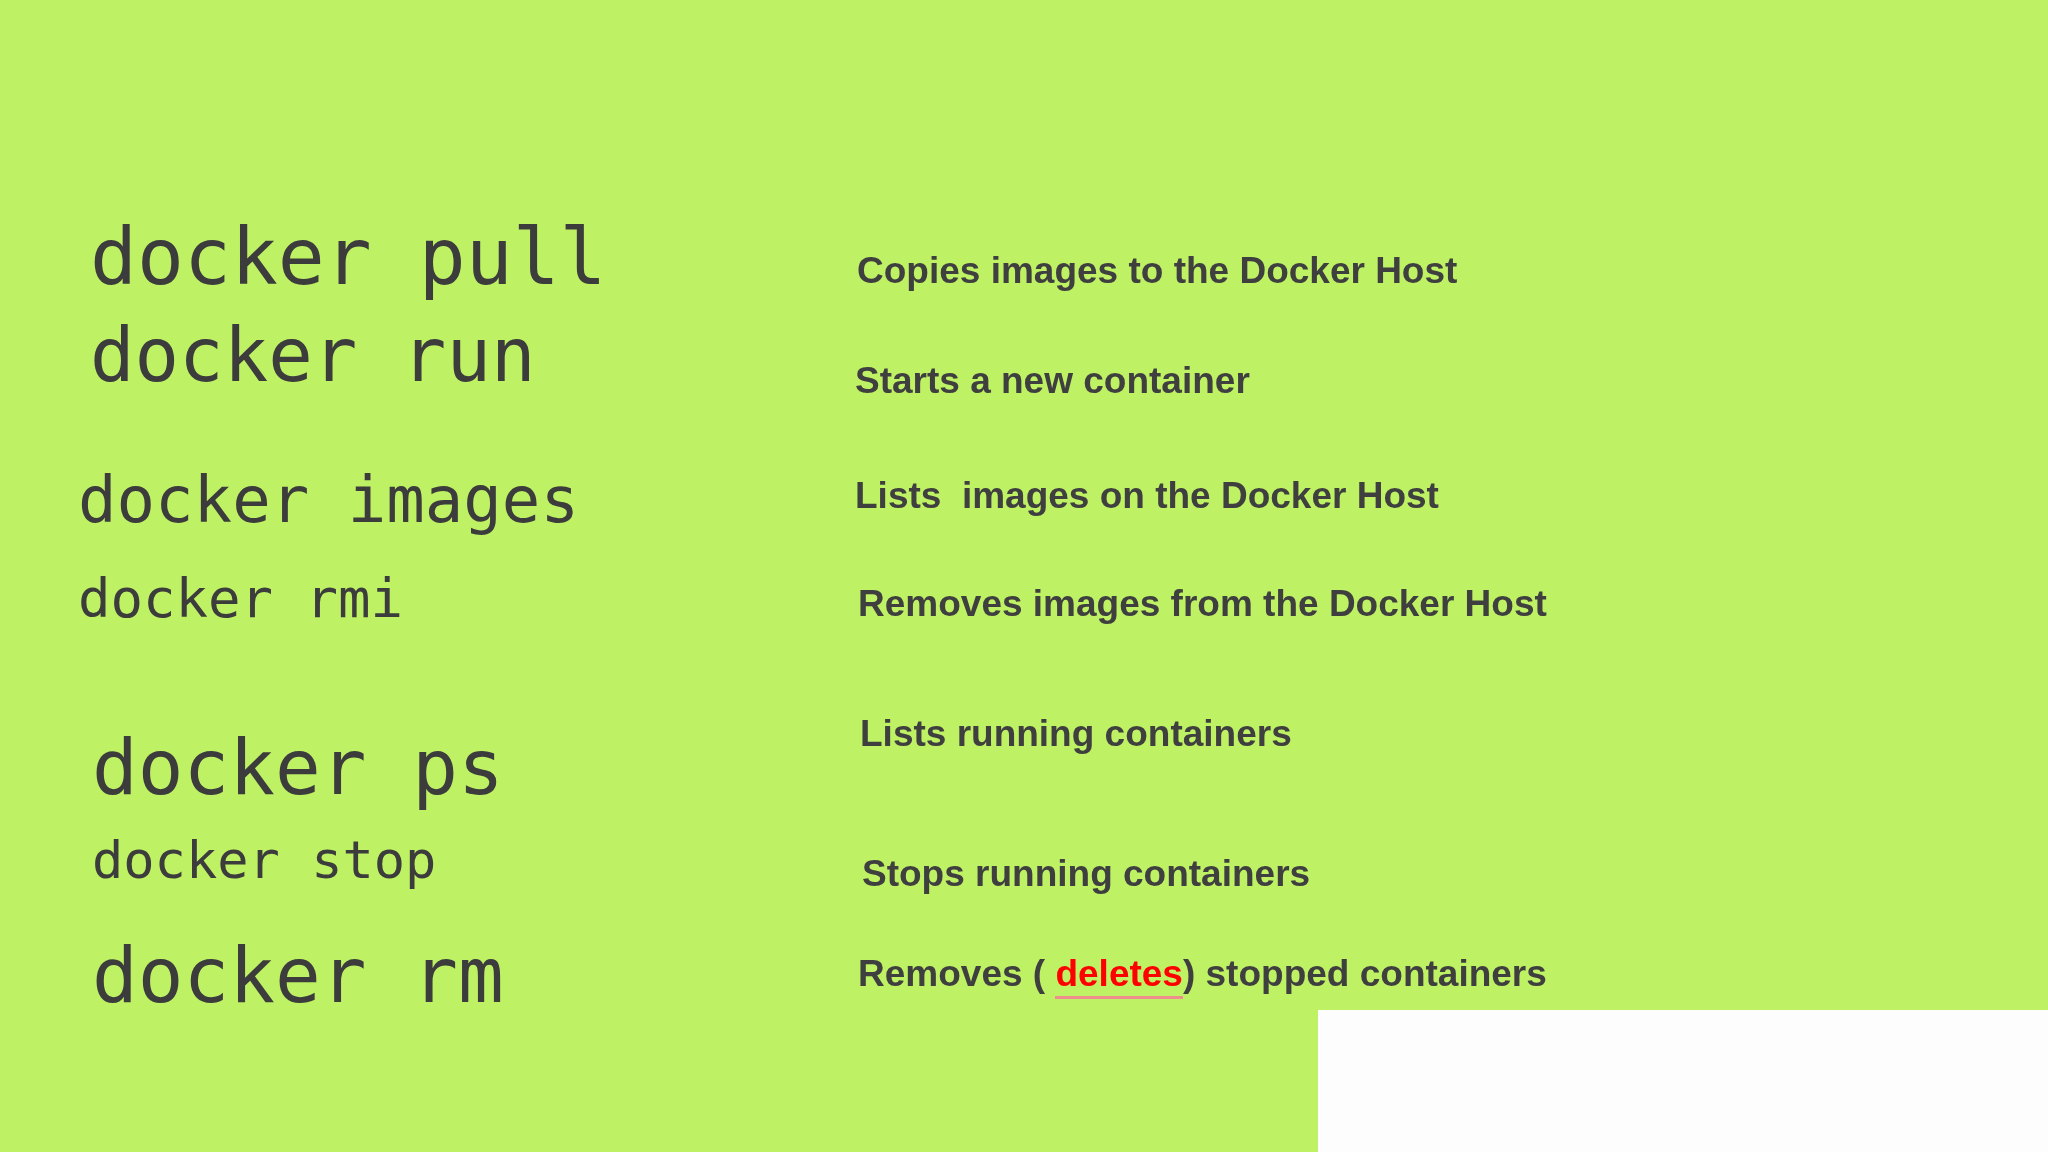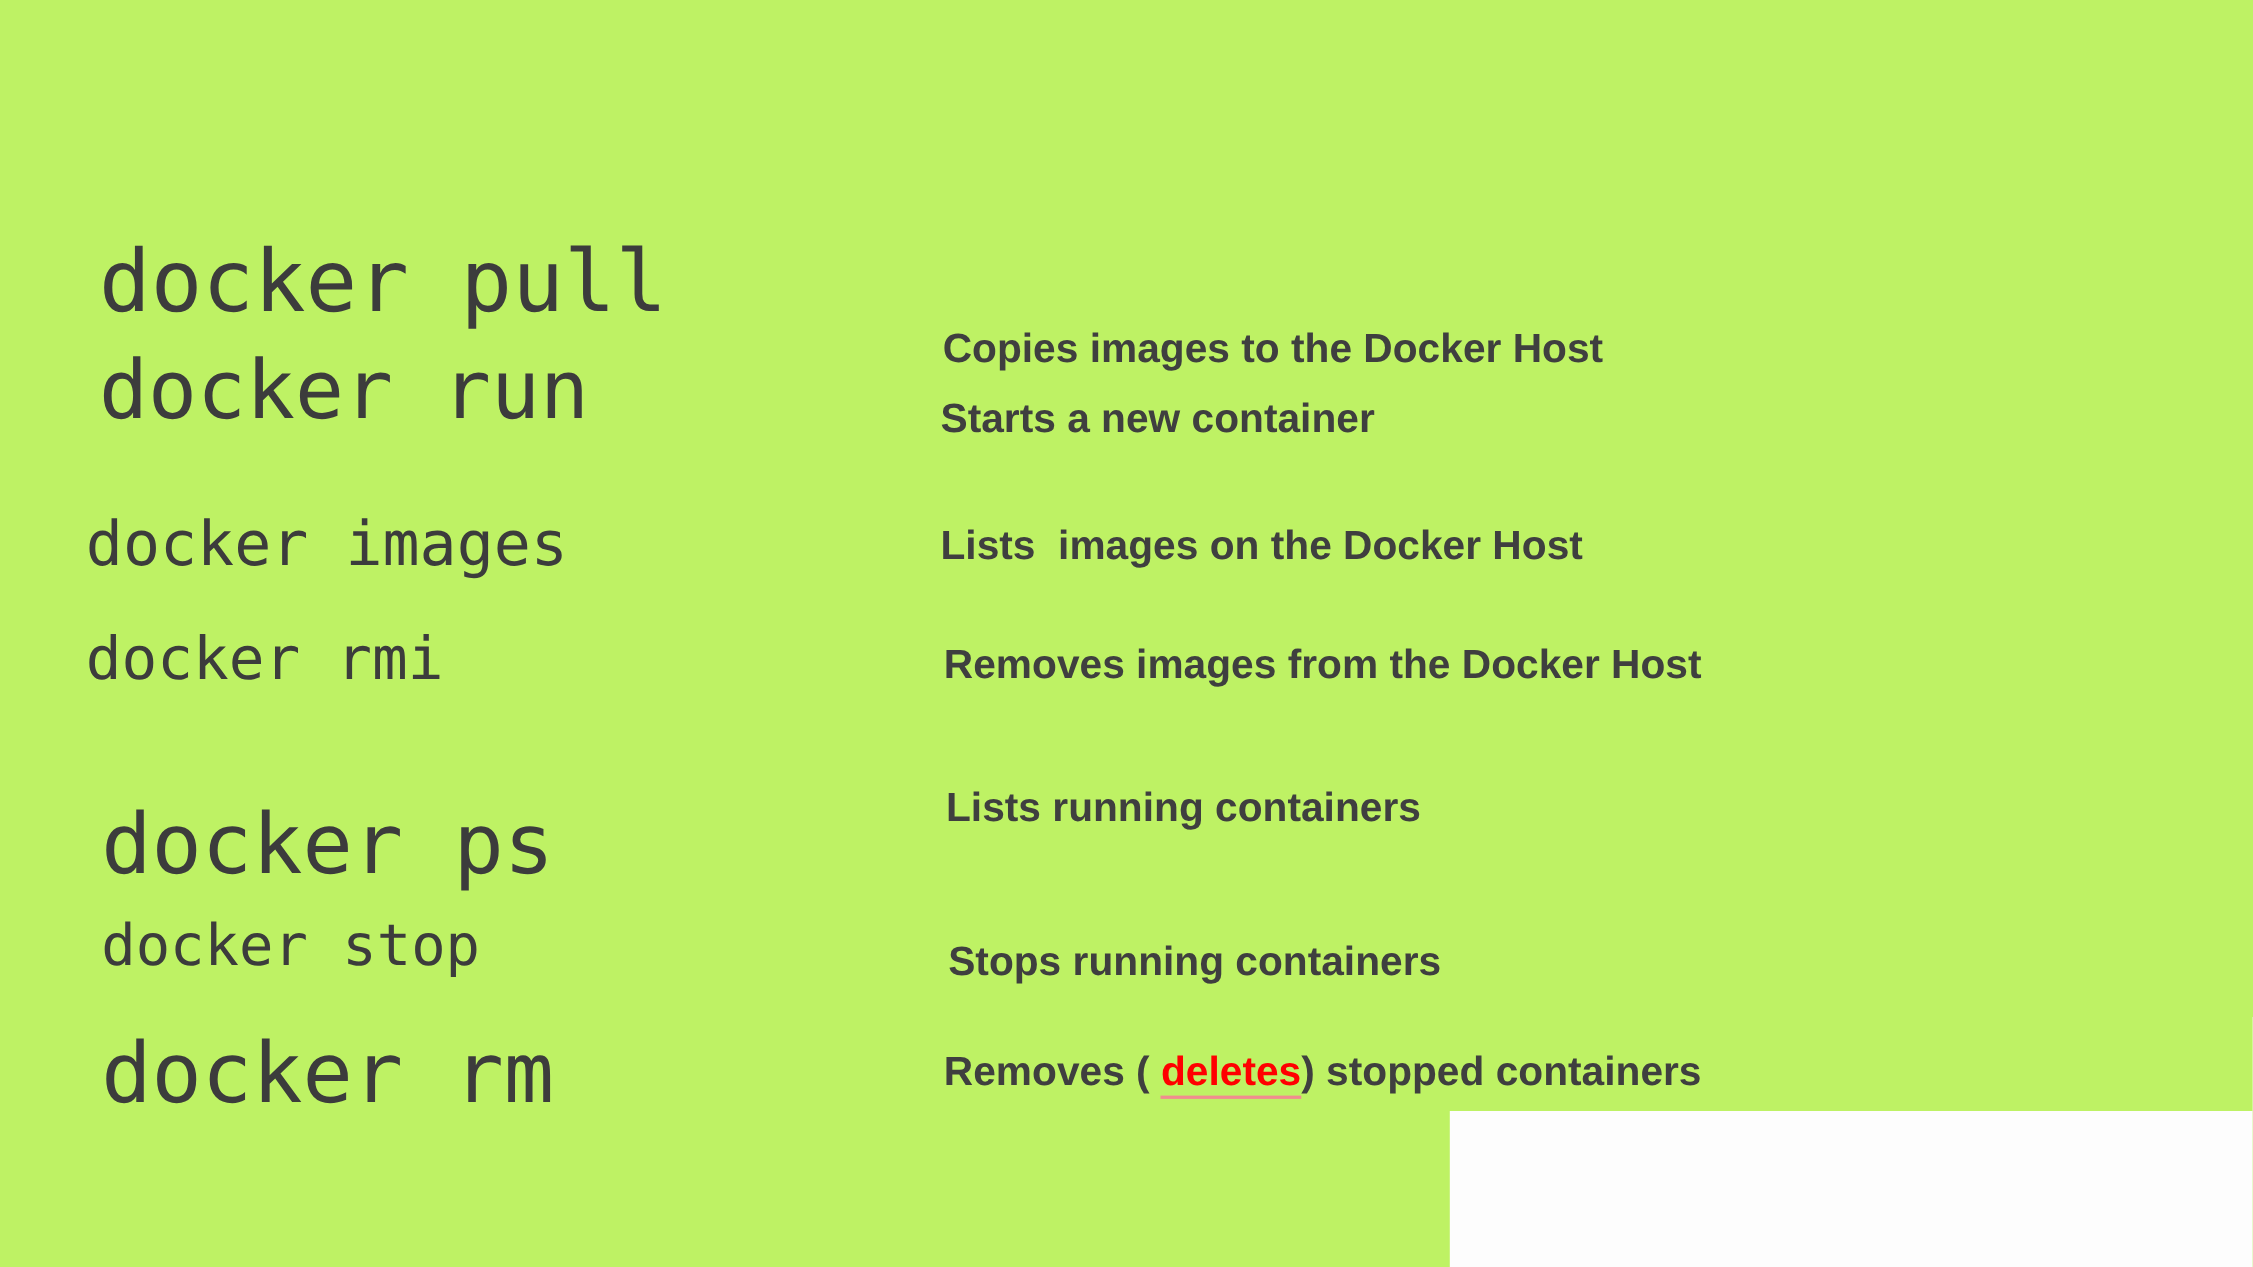--- a/index.html
+++ b/index.html
@@ -47,25 +47,25 @@
     color: #ff0000;
     font-weight: bold;
     border-bottom: 3px solid #f08e8e;
     padding-bottom: 2px;
     text-align: right;
   }
 
   
   .cmd-pull   { left: 90px;  top: 218px;  font-size: 78px; }
   .cmd-run    { left: 90px;  top: 318px;  font-size: 74px; }
-  .desc-pull  { left: 857px; top: 252px;  font-size: 37px; margin-top: 46px; }
+  .desc-pull  { left: 857px; top: 252px;  font-size: 37px; }
   .desc-run   { left: 855px; top: 362px;  font-size: 37px; }
 
   
-  .cmd-images { left: 78px;  top: 468px;  font-size: 56px; }
+  .cmd-images { left: 78px;  top: 468px;  font-size: 64px; }
   .cmd-rmi    { left: 78px;  top: 572px;  font-size: 54px; }
   .desc-images{ left: 855px; top: 477px;  font-size: 37px; }
   .desc-rmi   { left: 858px; top: 585px;  font-size: 37px; }
 
   
   .cmd-ps     { left: 92px;  top: 730px;  font-size: 76px; text-align: right; }
   .cmd-stop   { left: 92px;  top: 834px;  font-size: 52px; }
   .cmd-rm     { left: 92px;  top: 938px;  font-size: 76px; }
   .desc-ps    { left: 860px; top: 715px;  font-size: 37px; }
   .desc-stop  { left: 862px; top: 855px;  font-size: 37px; }

